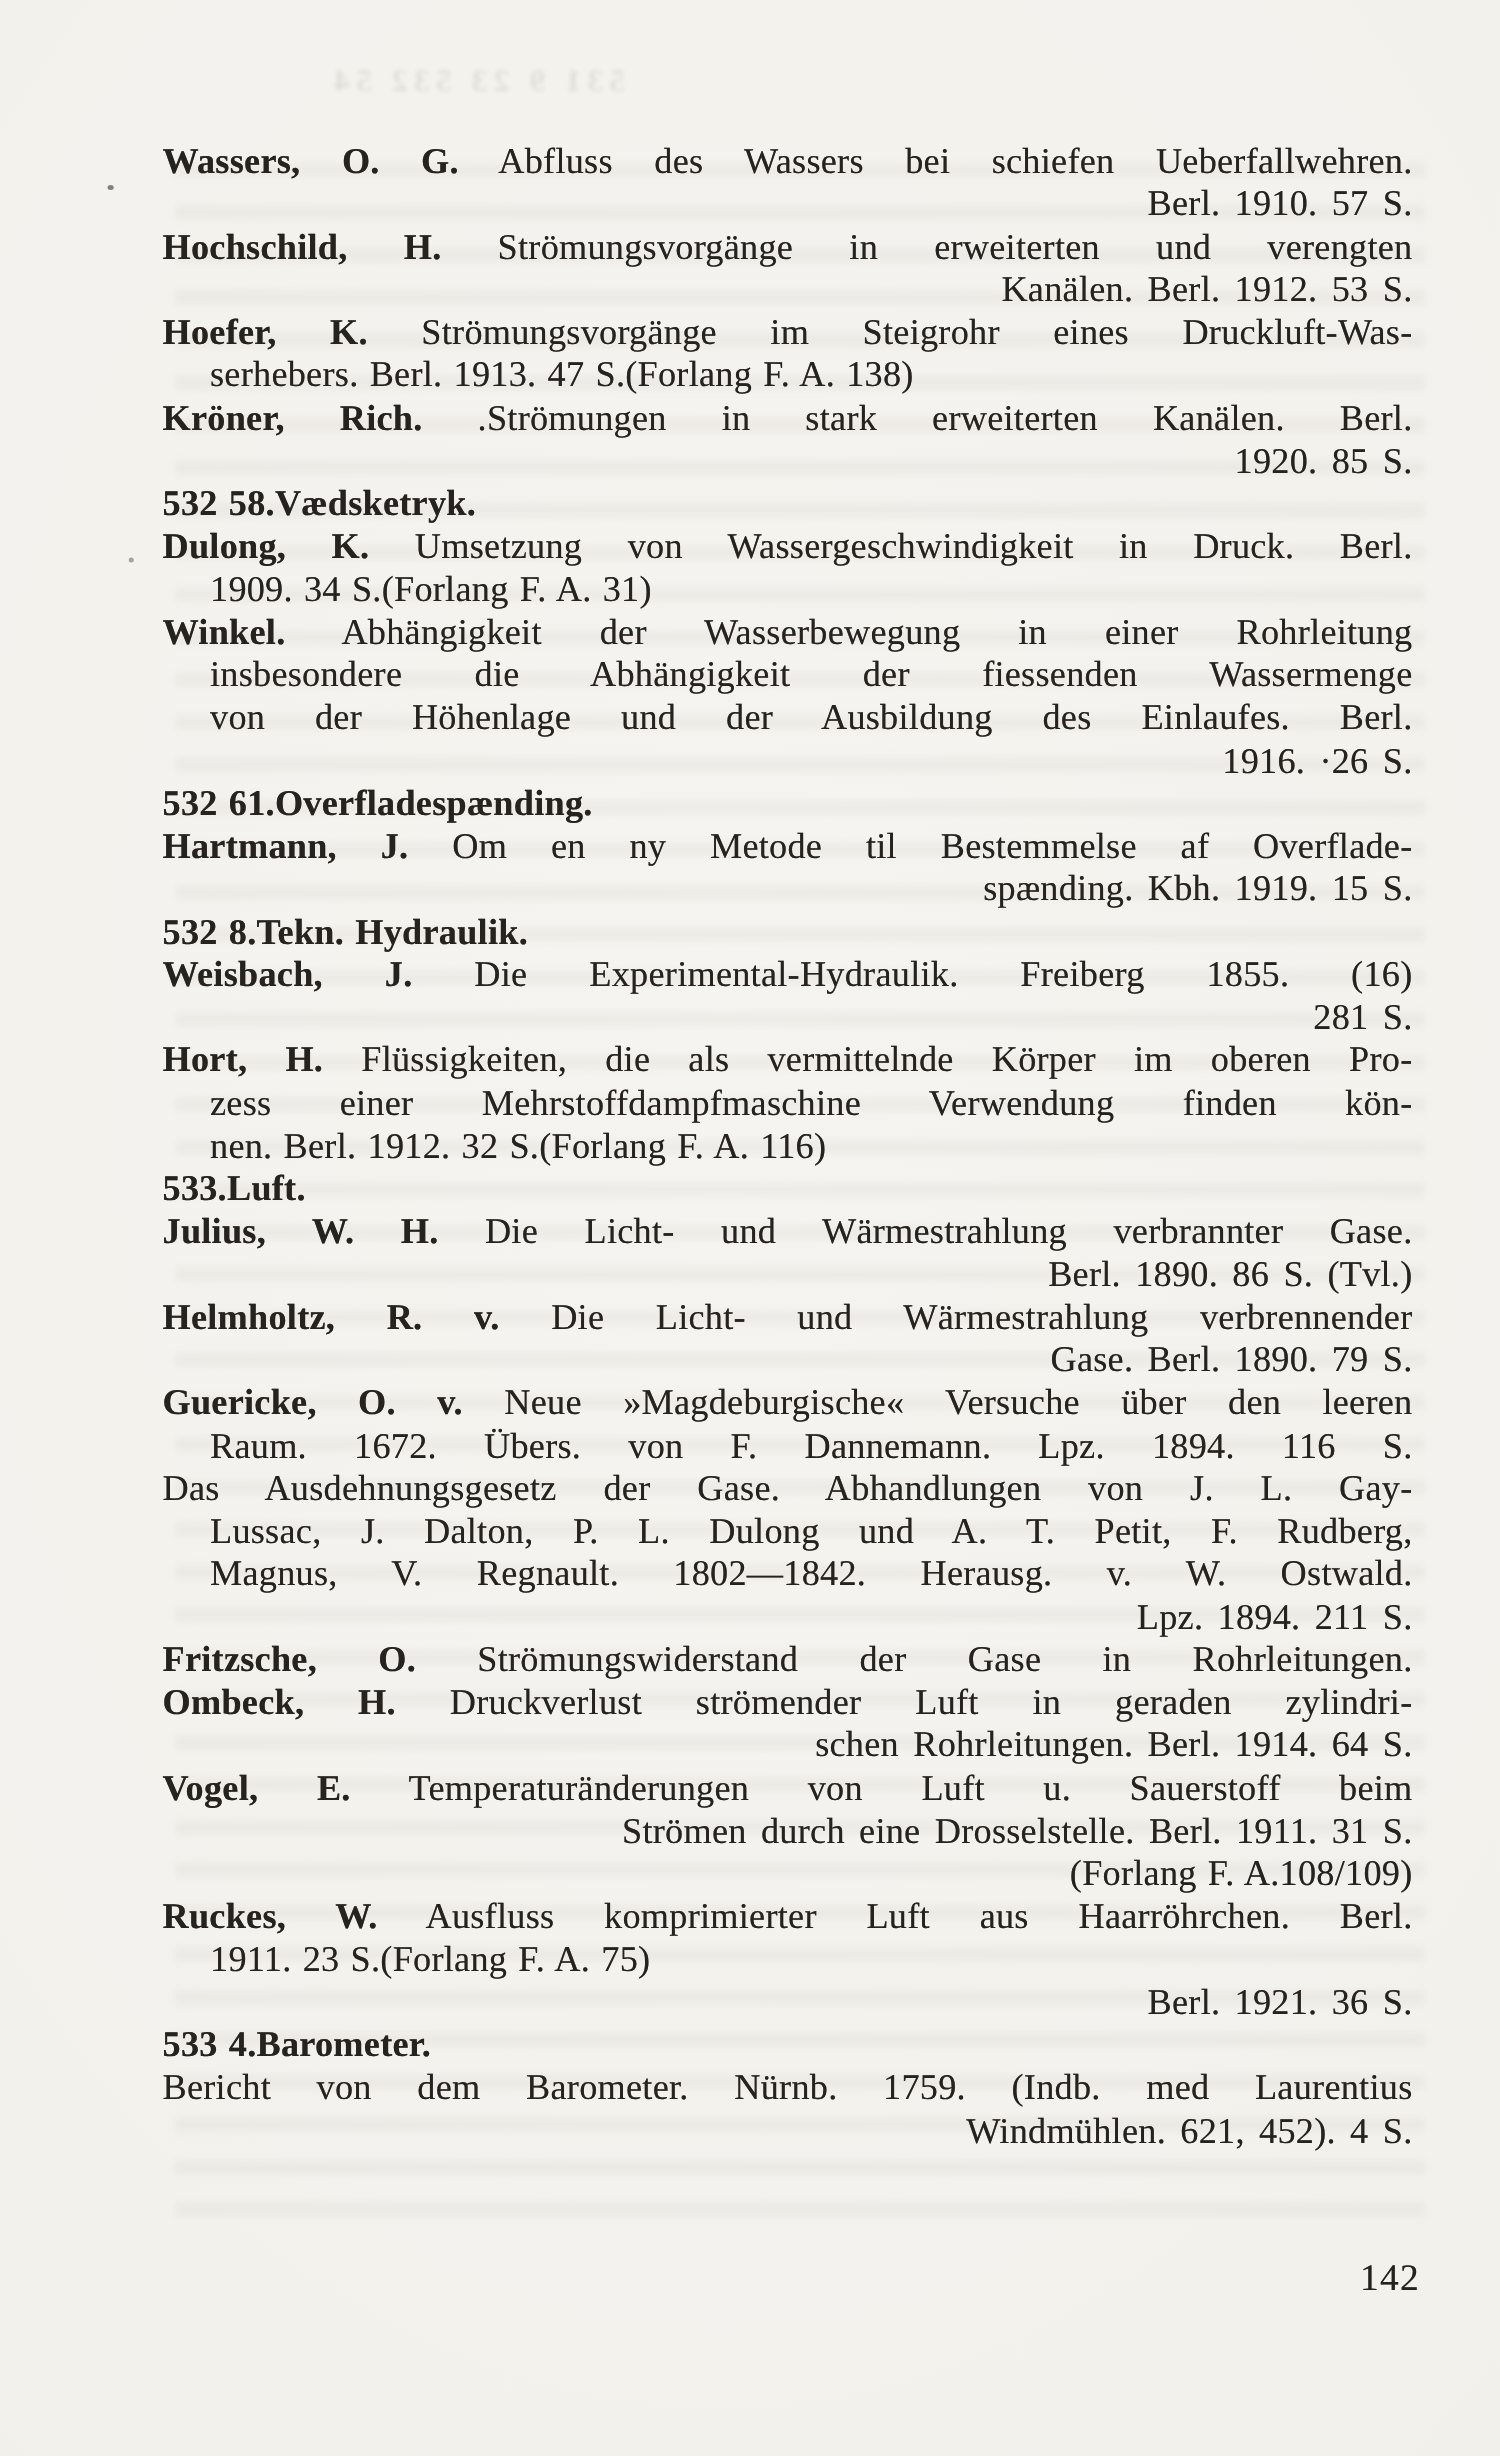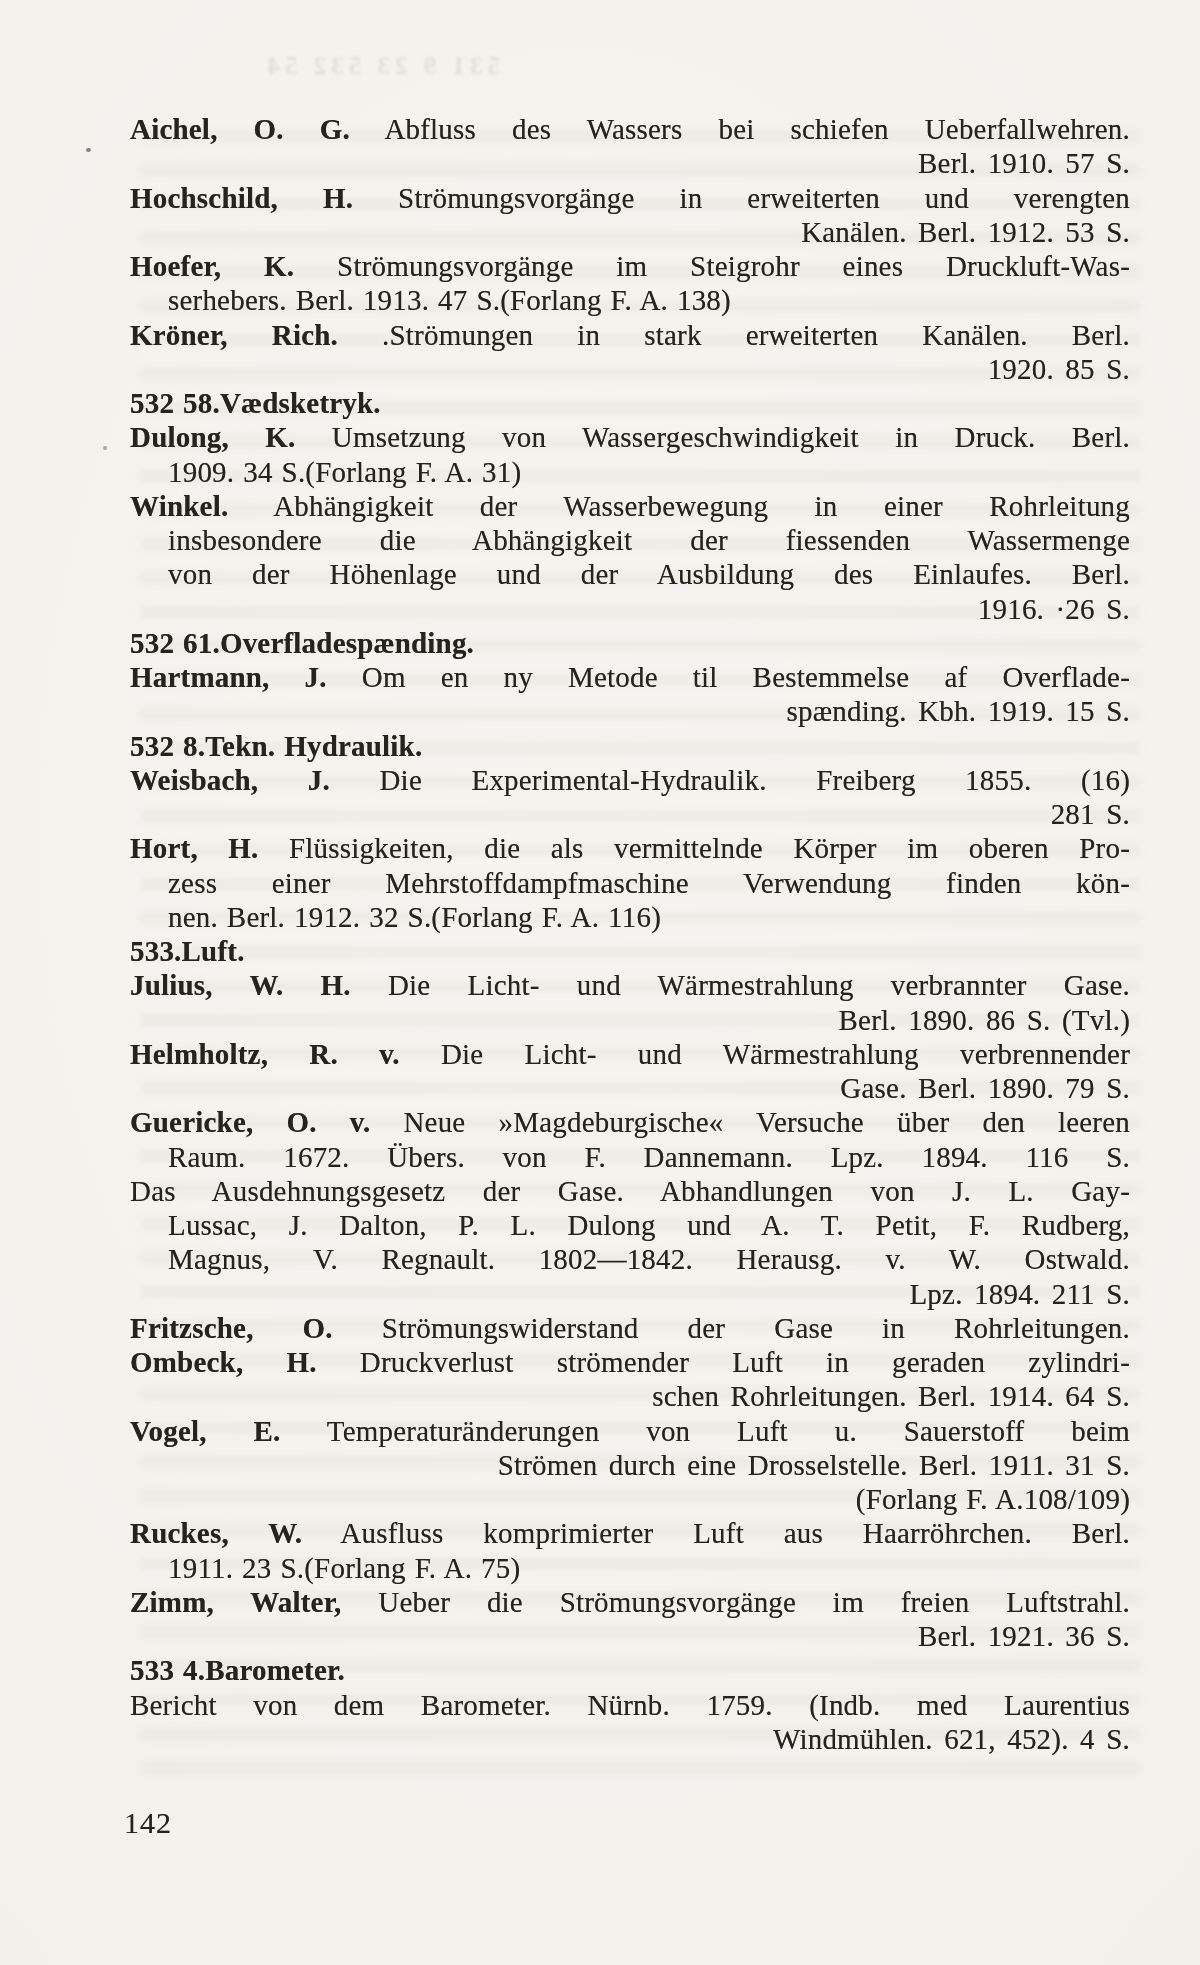--- a/index.html
+++ b/index.html
@@ -30,36 +30,36 @@
     text-shadow:0 0 .4px rgba(30,25,20,.55);
   }
   .a-justify{white-space:normal;text-align:justify;text-align-last:justify;}
   .a-left{text-align:right;word-spacing:4px;}
   .a-right{text-align:right;}
   .a-split{display:flex;}
   .ind{margin-left:38px;}
   .bold{font-weight:bold;}
   b{font-weight:bold;}
   .page-number{
-    position:absolute;top:1806px;left:124px;width:1000px;
-    text-align:left;font-size:30px;letter-spacing:1px;
+    position:absolute;top:1806px;left:136px;width:1000px;
+    text-align:right;font-size:30px;letter-spacing:1px;
     text-shadow:0 0 .4px rgba(30,25,20,.55);
   }
   .speck{position:absolute;border-radius:50%;}
   .s1{left:86px;top:148px;width:5px;height:4px;background:rgba(40,35,30,.55);}
   .s2{left:103px;top:446px;width:4px;height:4px;background:rgba(40,35,30,.38);}
 </style>
 </head>
 <body>
 
 <div class="page">
   <div class="bleed-texture"></div>
   <div class="ghost">531 9 23 532 54</div>
   <div class="text-block">
-      <div class="line a-justify"><b>Aichel, O. G.</b> Abfluss des Wassers bei schiefen Ueberfallwehren.</div>
+      <div class="line a-justify"><b>Wassers, O. G.</b> Abfluss des Wassers bei schiefen Ueberfallwehren.</div>
       <div class="line a-left ind">Berl. 1910. 57 S.</div>
       <div class="line a-justify"><b>Hochschild, H.</b> Strömungsvorgänge in erweiterten und verengten</div>
       <div class="line a-left ind">Kanälen. Berl. 1912. 53 S.</div>
       <div class="line a-justify"><b>Hoefer, K.</b> Strömungsvorgänge im Steigrohr eines Druckluft-Was-</div>
       <div class="line a-split ind">
         <span>serhebers. Berl. 1913. 47 S.</span>
         <span>(Forlang F. A. 138)</span>
       </div>
       <div class="line a-justify"><b>Kröner, Rich.</b> .Strömungen in stark erweiterten Kanälen. Berl.</div>
       <div class="line a-left ind">1920. 85 S.</div>
@@ -112,21 +112,20 @@
       <div class="line a-justify"><b>Ombeck, H.</b> Druckverlust strömender Luft in geraden zylindri-</div>
       <div class="line a-left ind">schen Rohrleitungen. Berl. 1914. 64 S.</div>
       <div class="line a-justify"><b>Vogel, E.</b> Temperaturänderungen von Luft u. Sauerstoff beim</div>
       <div class="line a-left ind">Strömen durch eine Drosselstelle. Berl. 1911. 31 S.</div>
       <div class="line a-right">(Forlang F. A.108/109)</div>
       <div class="line a-justify"><b>Ruckes, W.</b> Ausfluss komprimierter Luft aus Haarröhrchen. Berl.</div>
       <div class="line a-split ind">
         <span>1911. 23 S.</span>
         <span>(Forlang F. A. 75)</span>
       </div>
-      <div class="line a-justify"><b>Zimm, Walter,</b> Ueber die Strömungsvorgänge im freien Luftstrahl.</div>
       <div class="line a-left ind">Berl. 1921. 36 S.</div>
       <div class="line a-split bold">
         <span>533 4.</span>
         <span>Barometer.</span>
       </div>
       <div class="line a-justify">Bericht von dem Barometer. Nürnb. 1759. (Indb. med Laurentius</div>
       <div class="line a-left ind">Windmühlen. 621, 452). 4 S.</div>
     </div>
   <div class="page-number">142</div>
   <div class="speck s1"></div>

